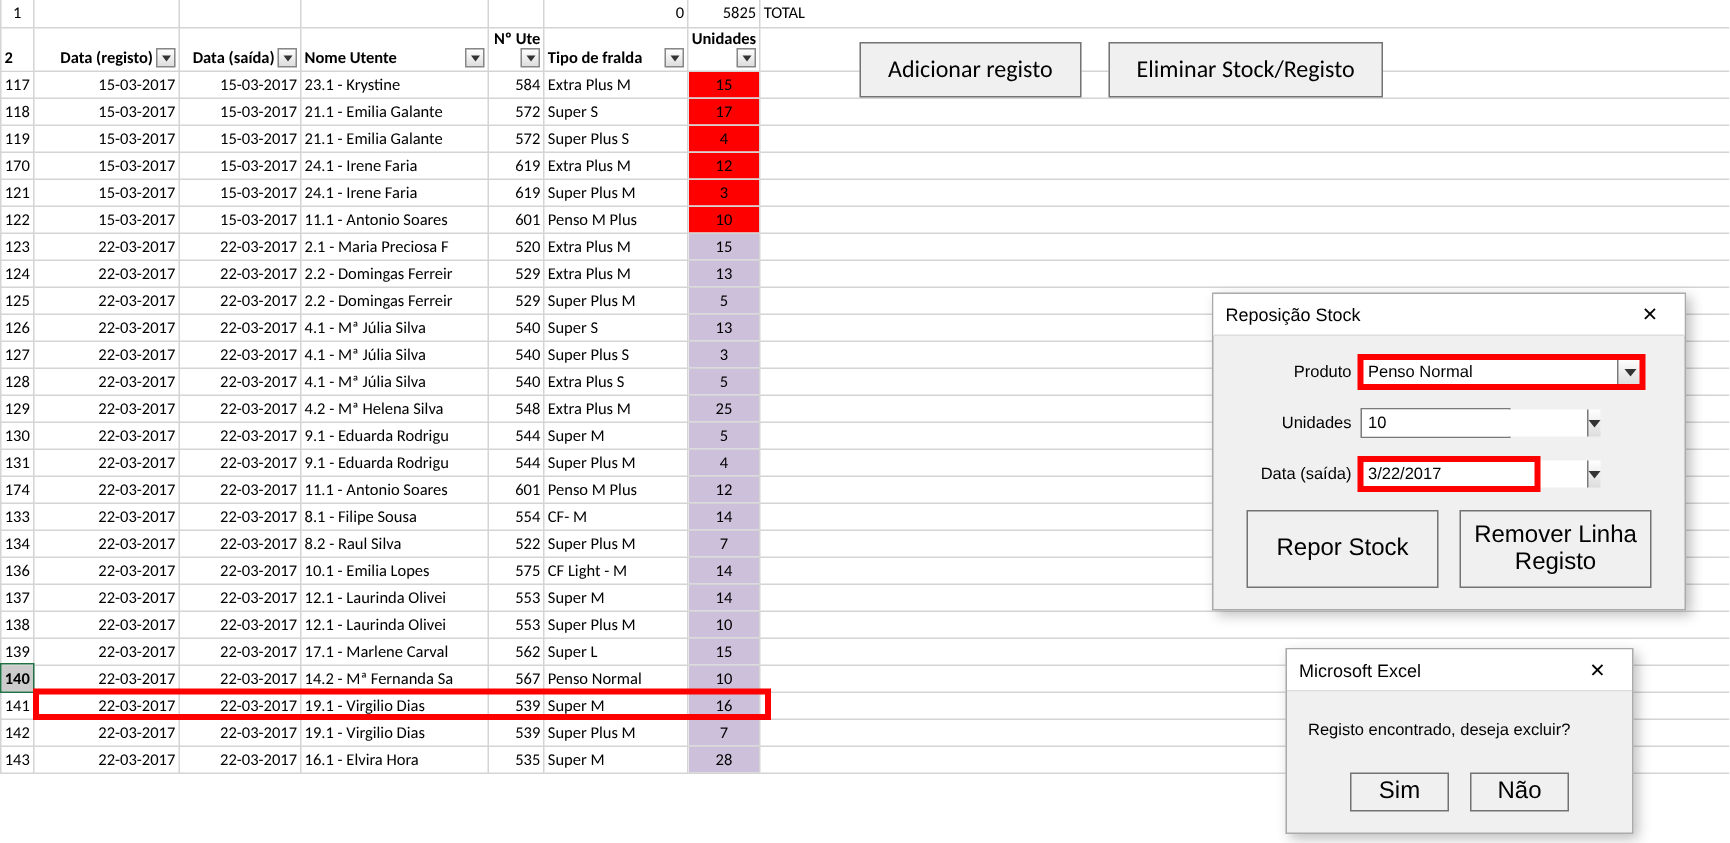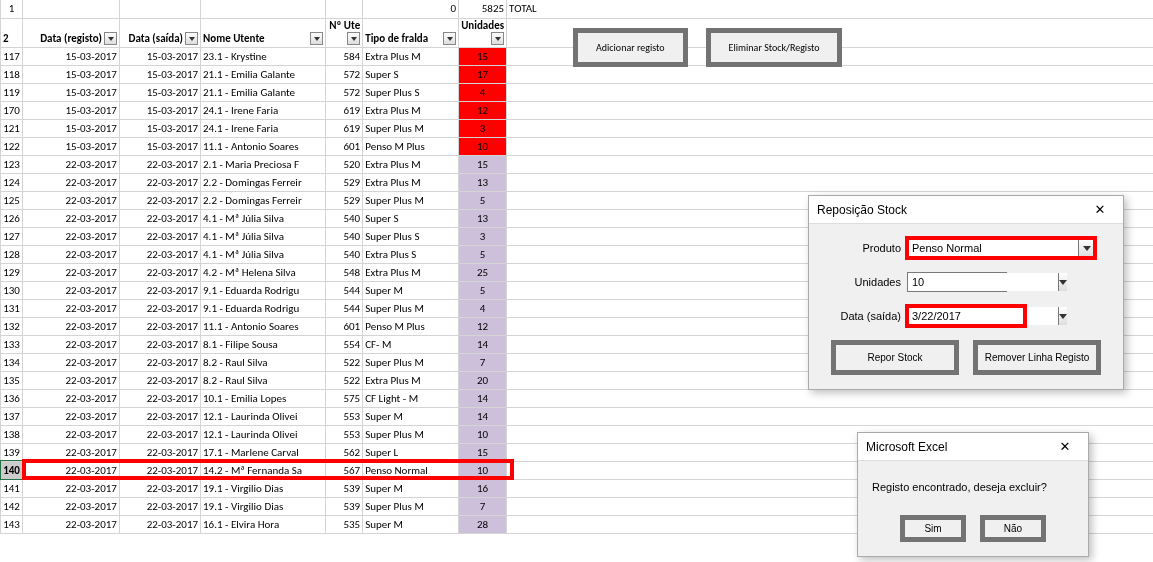--- a/index.html
+++ b/index.html
@@ -55,23 +55,23 @@
   .c-nome { width: 126px; text-align:left;}
   .c-nute { width: 37px; text-align:right;}
   .c-tipo { width: 97px; text-align:left;}
   .c-uni { width: 30px; text-align:center;}
   .c-blank { width: 69px; }
   .red { background:#ff0000; color:#000; }
   .purple { background:#ccc0da; color:#000;}
   .btn {
     display:inline-block;
     background:#f0f0f0;
-    border:5px solid #737373;
+    border:1px solid #737373;
     padding:5px 12px;
-    font-size:10px;
+    font-size:16px;
     cursor:pointer;
     font-family:inherit;
   }
   .topbtns { position:absolute; left:573px; top:28px; display:flex; gap:18px;}
   .topbtns .btn{ padding: 8px 18px;}
   .dialog {
     position:absolute;
     background:#f0f0f0;
     border:1px solid #aaa;
     box-shadow: 3px 3px 8px rgba(0,0,0,0.25);
@@ -299,21 +299,21 @@
         <td class="c-data1">22-03-2017</td>
         <td class="c-data2">22-03-2017</td>
         <td class="c-nome">9.1 - Eduarda Rodrigu</td>
         <td class="c-nute">544</td>
         <td class="c-tipo">Super Plus M</td>
         <td class="c-uni purple">4</td>
         <td class="c-blank" style="border-right:none;"></td>
         <td style="border:none;border-bottom:1px solid #d4d4d4;"></td>
       </tr>
       <tr>
-        <td class="rownum">132</td>
+        <td class="rownum">174</td>
         <td class="c-data1">22-03-2017</td>
         <td class="c-data2">22-03-2017</td>
         <td class="c-nome">11.1 - Antonio Soares</td>
         <td class="c-nute">601</td>
         <td class="c-tipo">Penso M Plus</td>
         <td class="c-uni purple">12</td>
         <td class="c-blank" style="border-right:none;"></td>
         <td style="border:none;border-bottom:1px solid #d4d4d4;"></td>
       </tr>
       <tr>
@@ -328,31 +328,20 @@
         <td style="border:none;border-bottom:1px solid #d4d4d4;"></td>
       </tr>
       <tr>
         <td class="rownum">134</td>
         <td class="c-data1">22-03-2017</td>
         <td class="c-data2">22-03-2017</td>
         <td class="c-nome">8.2 - Raul Silva</td>
         <td class="c-nute">522</td>
         <td class="c-tipo">Super Plus M</td>
         <td class="c-uni purple">7</td>
-        <td class="c-blank" style="border-right:none;"></td>
-        <td style="border:none;border-bottom:1px solid #d4d4d4;"></td>
-      </tr>
-      <tr>
-        <td class="rownum">135</td>
-        <td class="c-data1">22-03-2017</td>
-        <td class="c-data2">22-03-2017</td>
-        <td class="c-nome">8.2 - Raul Silva</td>
-        <td class="c-nute">522</td>
-        <td class="c-tipo">Extra Plus  M</td>
-        <td class="c-uni purple">20</td>
         <td class="c-blank" style="border-right:none;"></td>
         <td style="border:none;border-bottom:1px solid #d4d4d4;"></td>
       </tr>
       <tr>
         <td class="rownum">136</td>
         <td class="c-data1">22-03-2017</td>
         <td class="c-data2">22-03-2017</td>
         <td class="c-nome">10.1 - Emilia Lopes</td>
         <td class="c-nute">575</td>
         <td class="c-tipo">CF Light - M</td>

